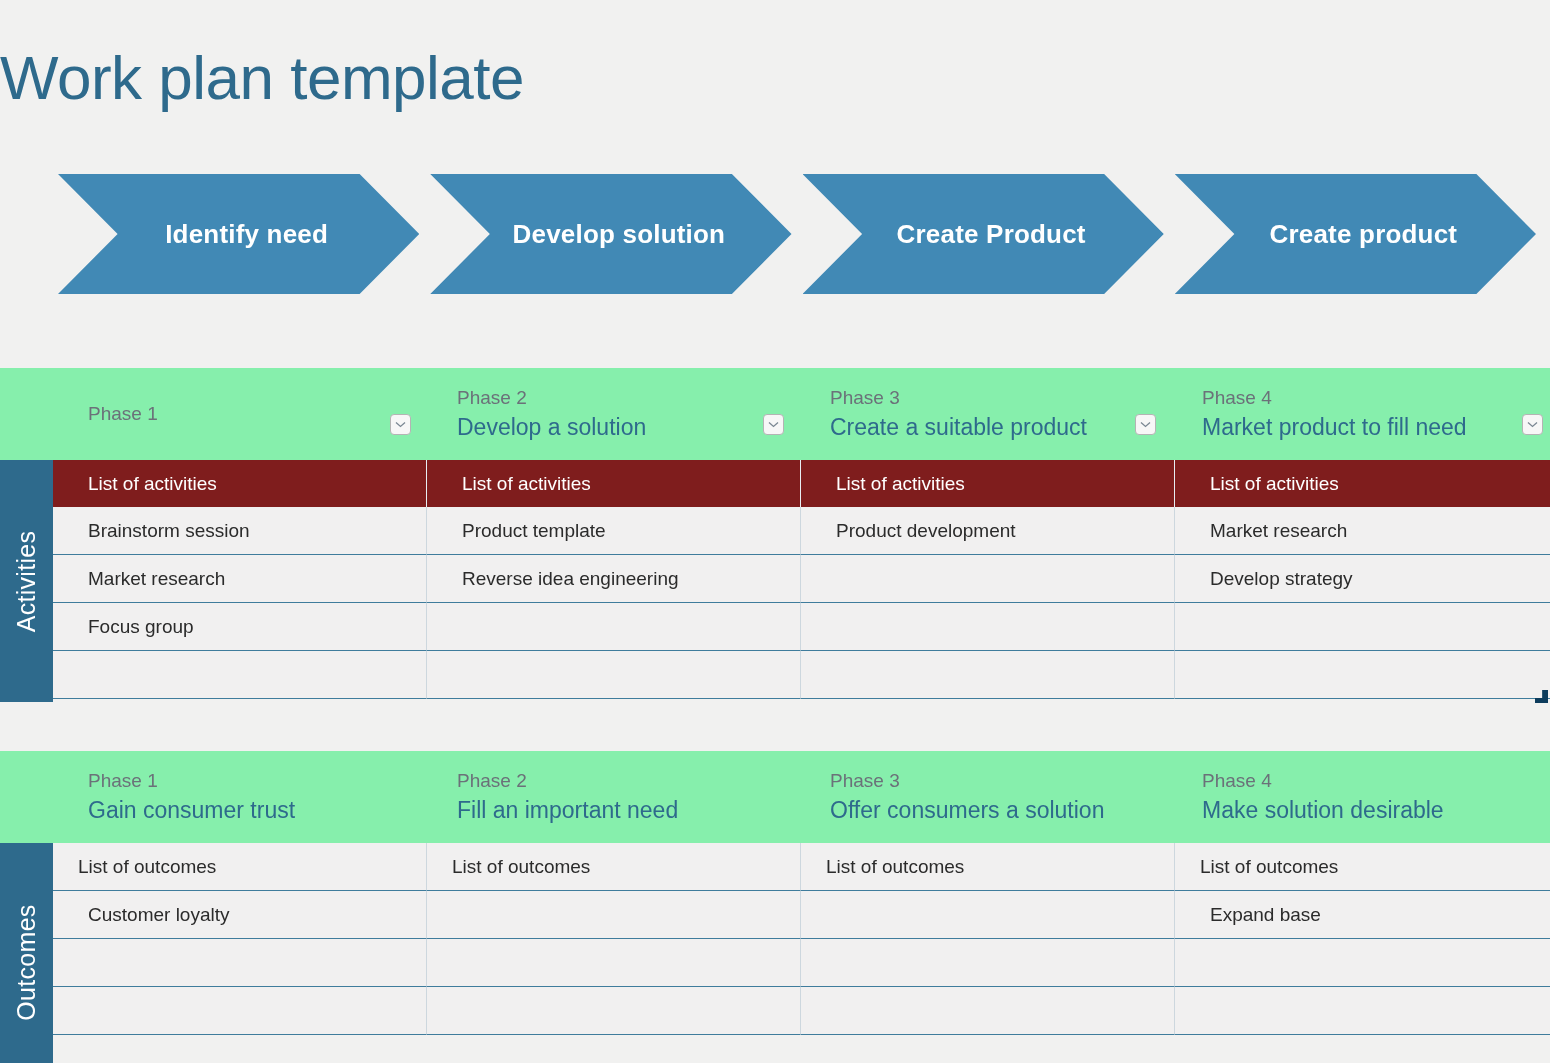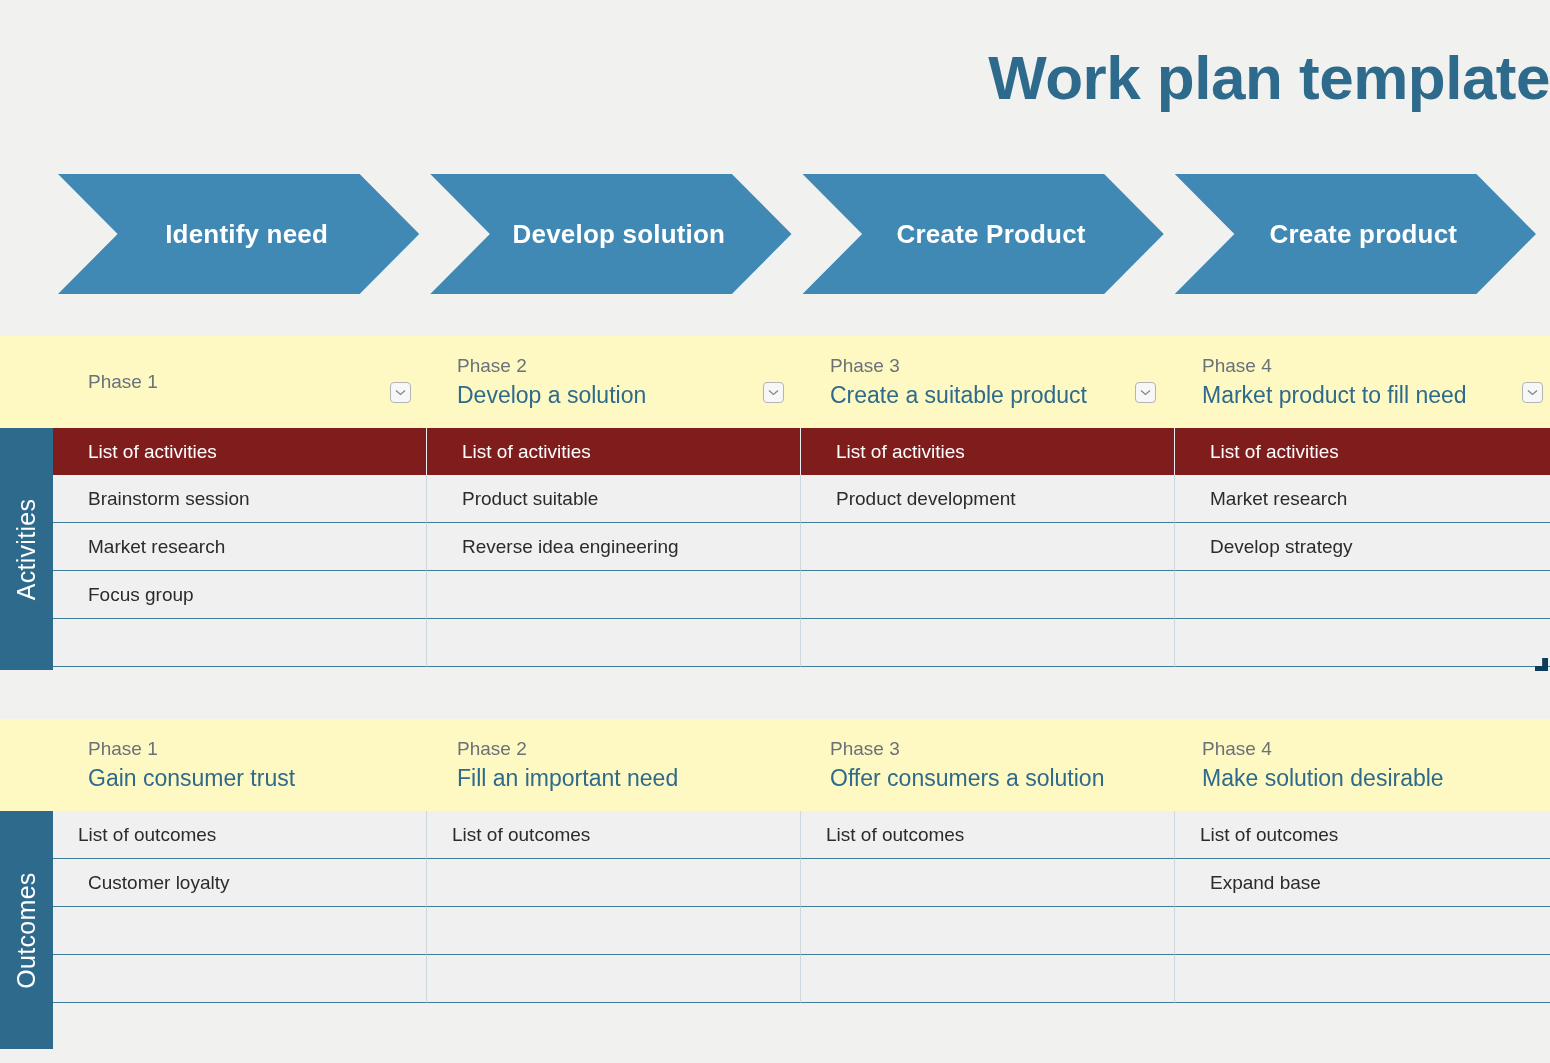--- a/index.html
+++ b/index.html
@@ -15,23 +15,23 @@
     font-family: "Liberation Sans", sans-serif;
     position: relative;
   }
 
   
   .page-title {
     position: absolute;
     top: 44px;
     left: 0;
     width: 1550px;
-    text-align: right;
+    text-align: left;
     font-size: 62px;
-    font-weight: 700;
+    font-weight: 400;
     letter-spacing: -0.5px;
     color: #2e6a8c;
     line-height: 1.1;
   }
 
   
   .chevron-band {
     position: absolute;
     top: 174px;
     left: 58px;
@@ -63,22 +63,23 @@
 
   
   .section { position: absolute; left: 0; width: 1550px; }
   #activities-section { top: 336px; height: 334px; }
   #outcomes-section  { top: 719px; height: 330px; }
 
   .phase-band {
     position: relative;
     width: 1550px;
     height: 92px;
-    background: #fef9c3;
-    display: flex;
+    background: #86efac;
+    display: flex;
+    margin-top: 32px;
   }
   .phase-cell {
     position: relative;
     flex: 0 0 373px;
     padding-left: 30px;
     display: flex;
     flex-direction: column;
     justify-content: center;
   }
   .phase-cell:first-child { flex: 0 0 427px; padding-left: 88px; }
@@ -258,21 +259,21 @@
 
       <div class="grid-row header">
         <div class="grid-cell">List of activities</div>
         <div class="grid-cell">List of activities</div>
         <div class="grid-cell">List of activities</div>
         <div class="grid-cell">List of activities</div>
       </div>
 
       <div class="grid-row body">
         <div class="grid-cell">Brainstorm session</div>
-        <div class="grid-cell">Product suitable</div>
+        <div class="grid-cell">Product template</div>
         <div class="grid-cell">Product development</div>
         <div class="grid-cell">Market research</div>
       </div>
 
       <div class="grid-row body">
         <div class="grid-cell">Market research</div>
         <div class="grid-cell">Reverse idea engineering</div>
         <div class="grid-cell"></div>
         <div class="grid-cell">Develop strategy</div>
       </div>

